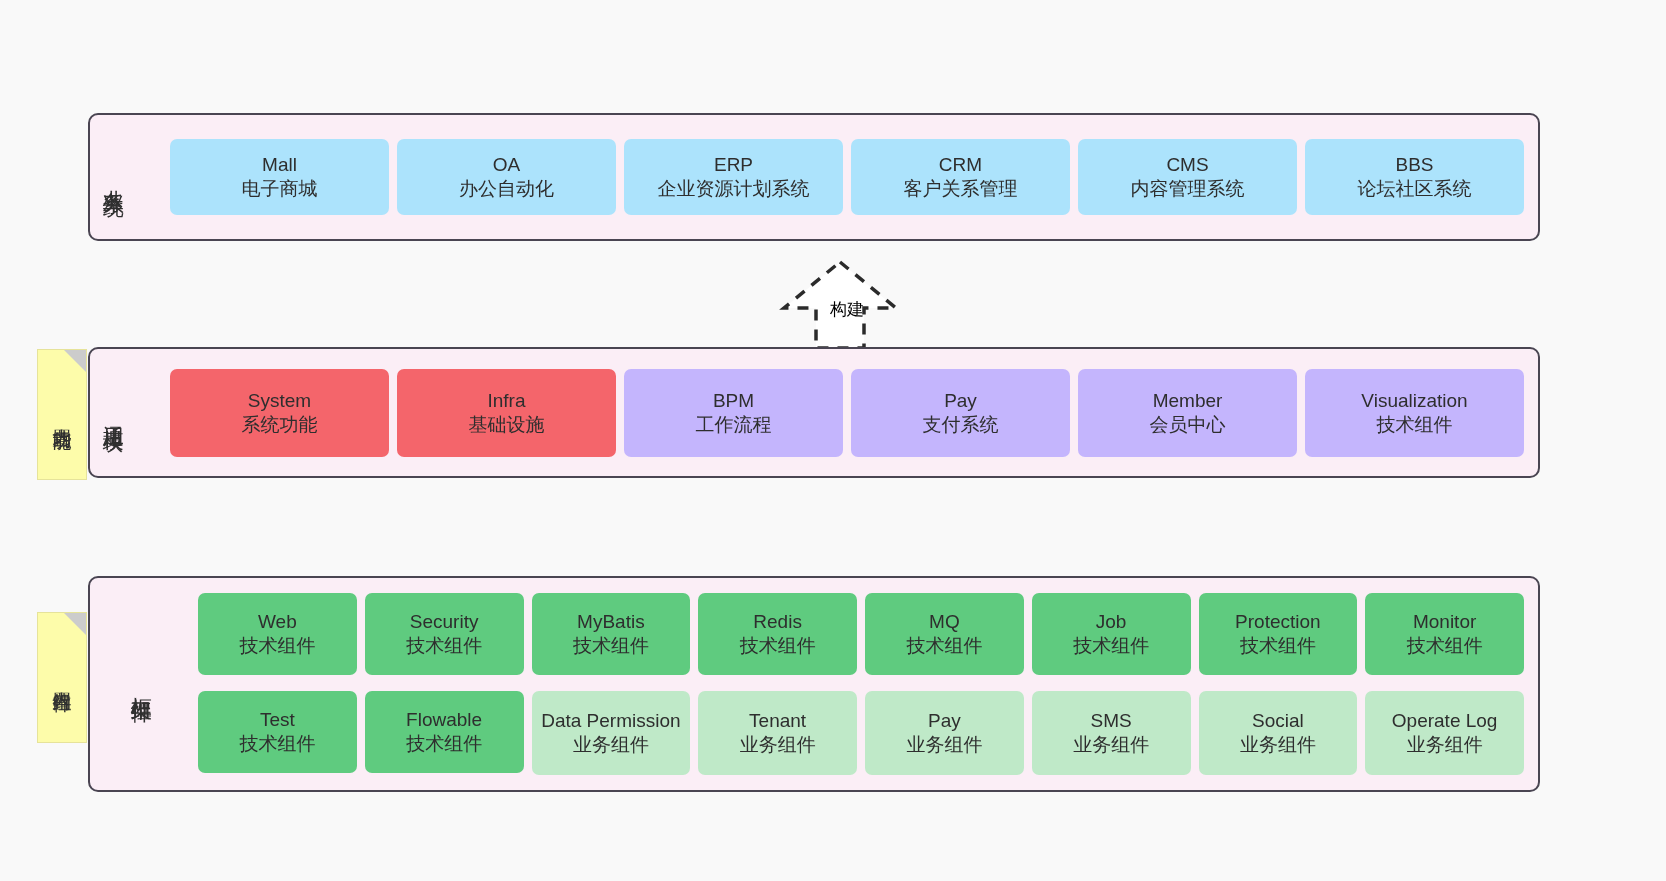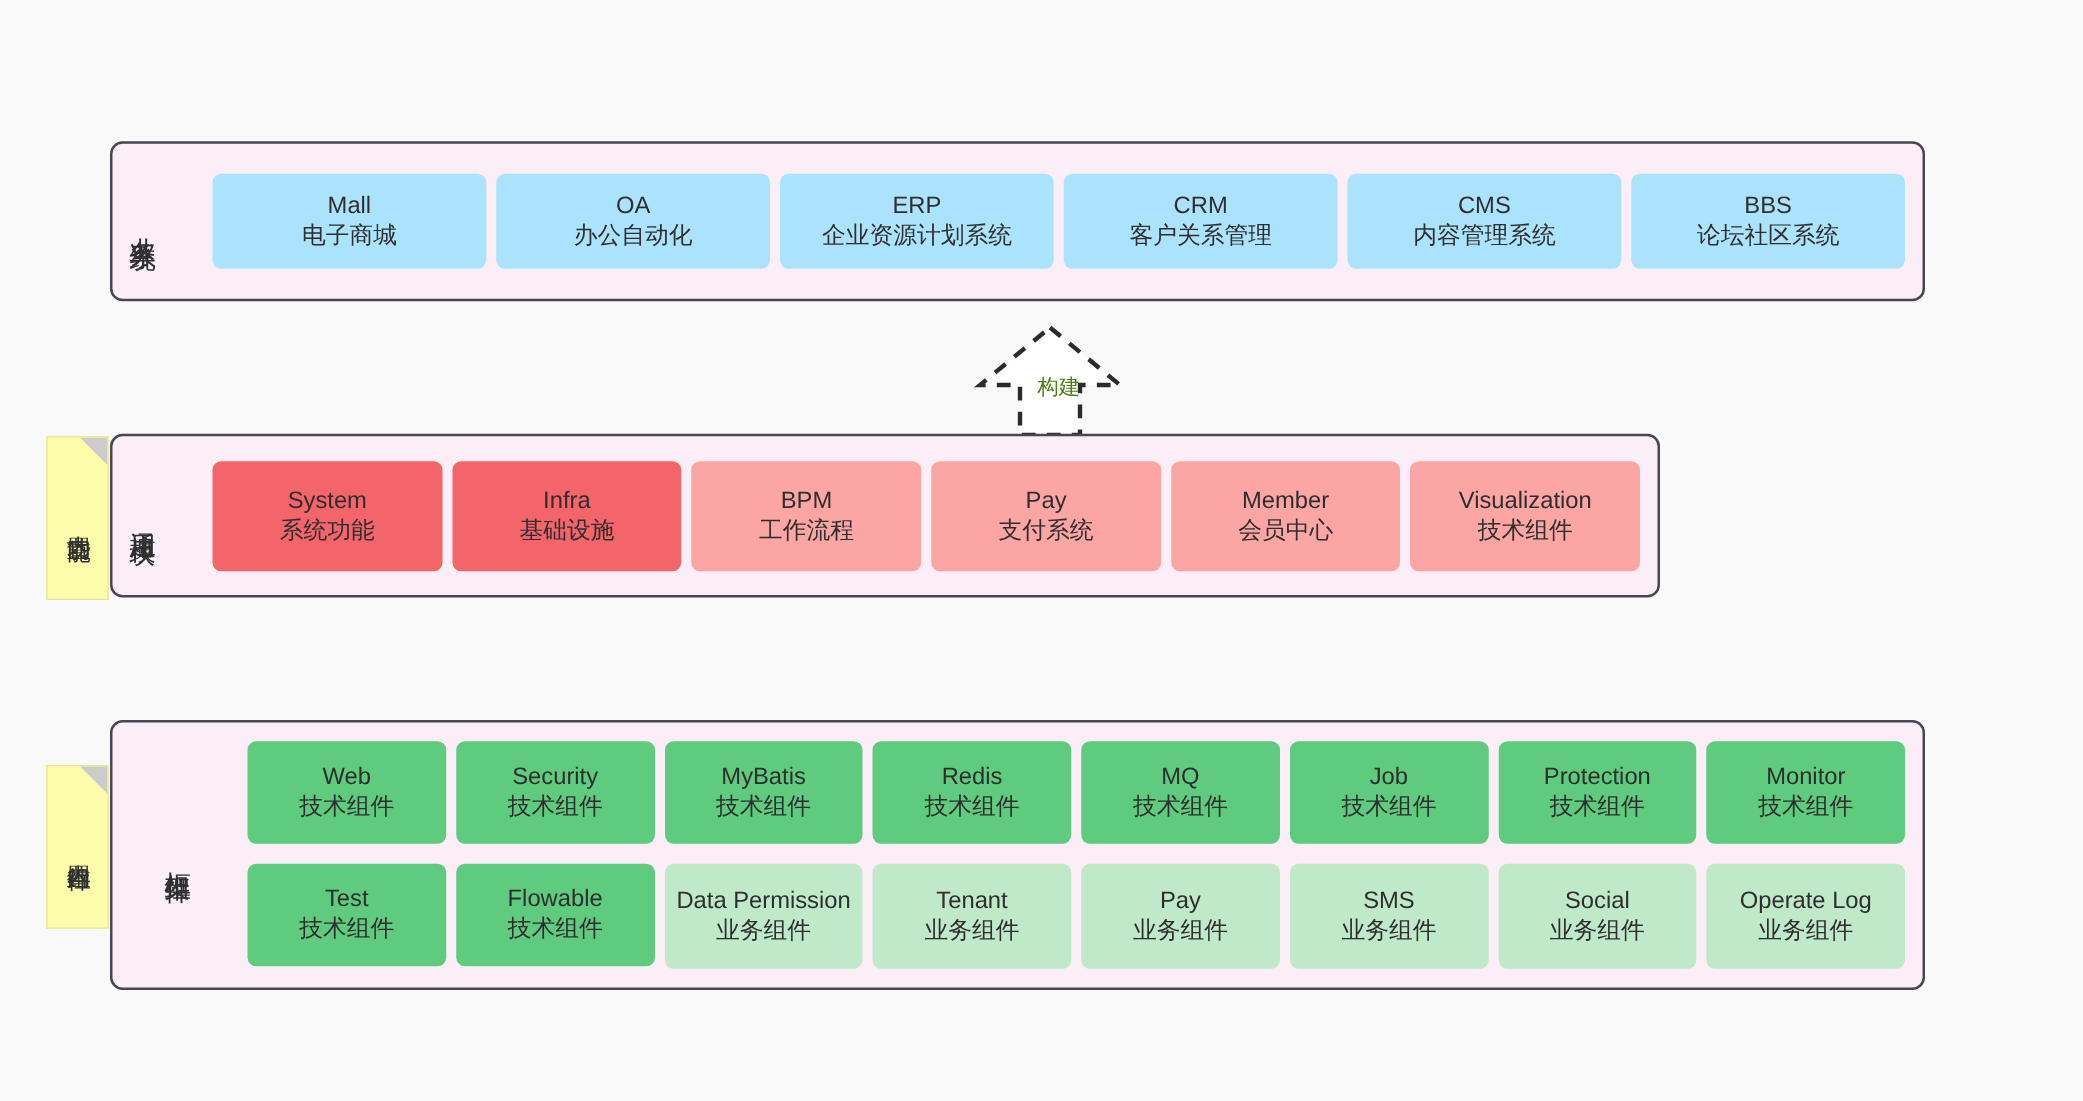--- a/index.html
+++ b/index.html
@@ -81,21 +81,21 @@
     line-height: 1.24;
     color: #2e2e2e;
     padding: 6px 6px;
     min-width: 0;
   }
   .card .t1 { display: block; }
   .card .t2 { display: block; }
 
   .card-blue       { background: #ace3fc; height: 76px; }
   .card-red        { background: #f4656b; height: 88px; }
-  .card-pink       { background: #fca5a5; height: 88px; }
+  .card-pink       { background: #c4b5fd; height: 88px; }
   .card-green      { background: #5fcb7f; height: 82px; }
   .card-lightgreen { background: #bfe9c8; height: 84px; }
 
   
   .note {
     position: absolute;
     box-sizing: border-box;
     background: #fdfcaa;
     border: 1px solid #e6e39a;
     width: 50px;
@@ -128,21 +128,21 @@
     width: 160px;
     height: 92px;
     pointer-events: none;
   }
   .arrow svg { display: block; width: 160px; height: 92px; }
   .arrow-label {
     position: absolute;
     left: 70px;
     top: 42px;
     font-size: 17px;
-    color: #4d7c0f;
+    color: #000000;
     background: transparent;
     white-space: nowrap;
   }
 </style>
 </head>
 <body>
 
 <div id="stage">
 
   <div class="layer" id="layer-business" style="left:88px; top:113px; width:1452px; height:128px;">
@@ -188,21 +188,21 @@
     <svg viewBox="0 0 160 92" xmlns="http://www.w3.org/2000/svg">
       <path d="M 80 6 L 136 52 L 104 52 L 104 92 L 56 92 L 56 52 L 24 52 Z" fill="#ffffff" stroke="#2b2b2b" stroke-width="3.5" stroke-dasharray="11 9" stroke-linejoin="miter"></path>
     </svg>
     <span class="arrow-label">构建</span>
   </div>
 
   <div class="note" style="left:37px; top:349px; height:131px;">
     <span>内置功能</span>
   </div>
 
-  <div class="layer" id="layer-common" style="left:88px; top:347px; width:1240px; height:131px;">
+  <div class="layer" id="layer-common" style="left:88px; top:347px; width:1452px; height:131px;">
     <div class="layer-title">通用模块</div>
     <div class="layer-body">
       <div class="row">
 
         <div class="card card-red">
           <span class="t1">System</span>
           <span class="t2">系统功能</span>
         </div>
 
         <div class="card card-red">

